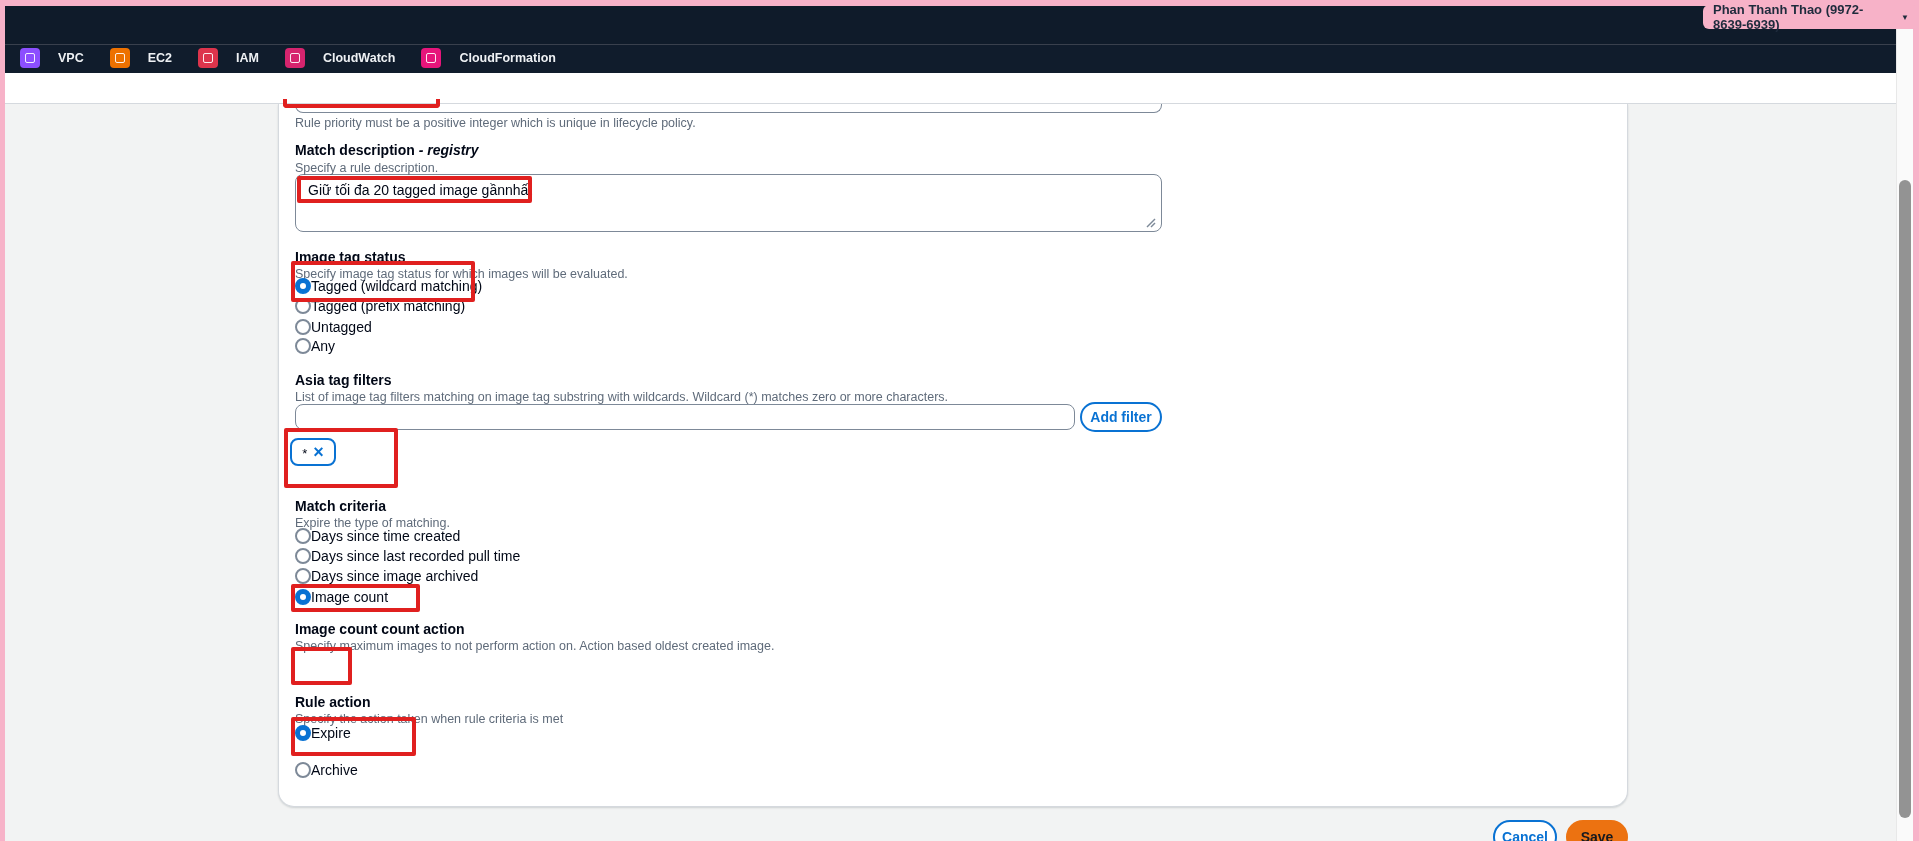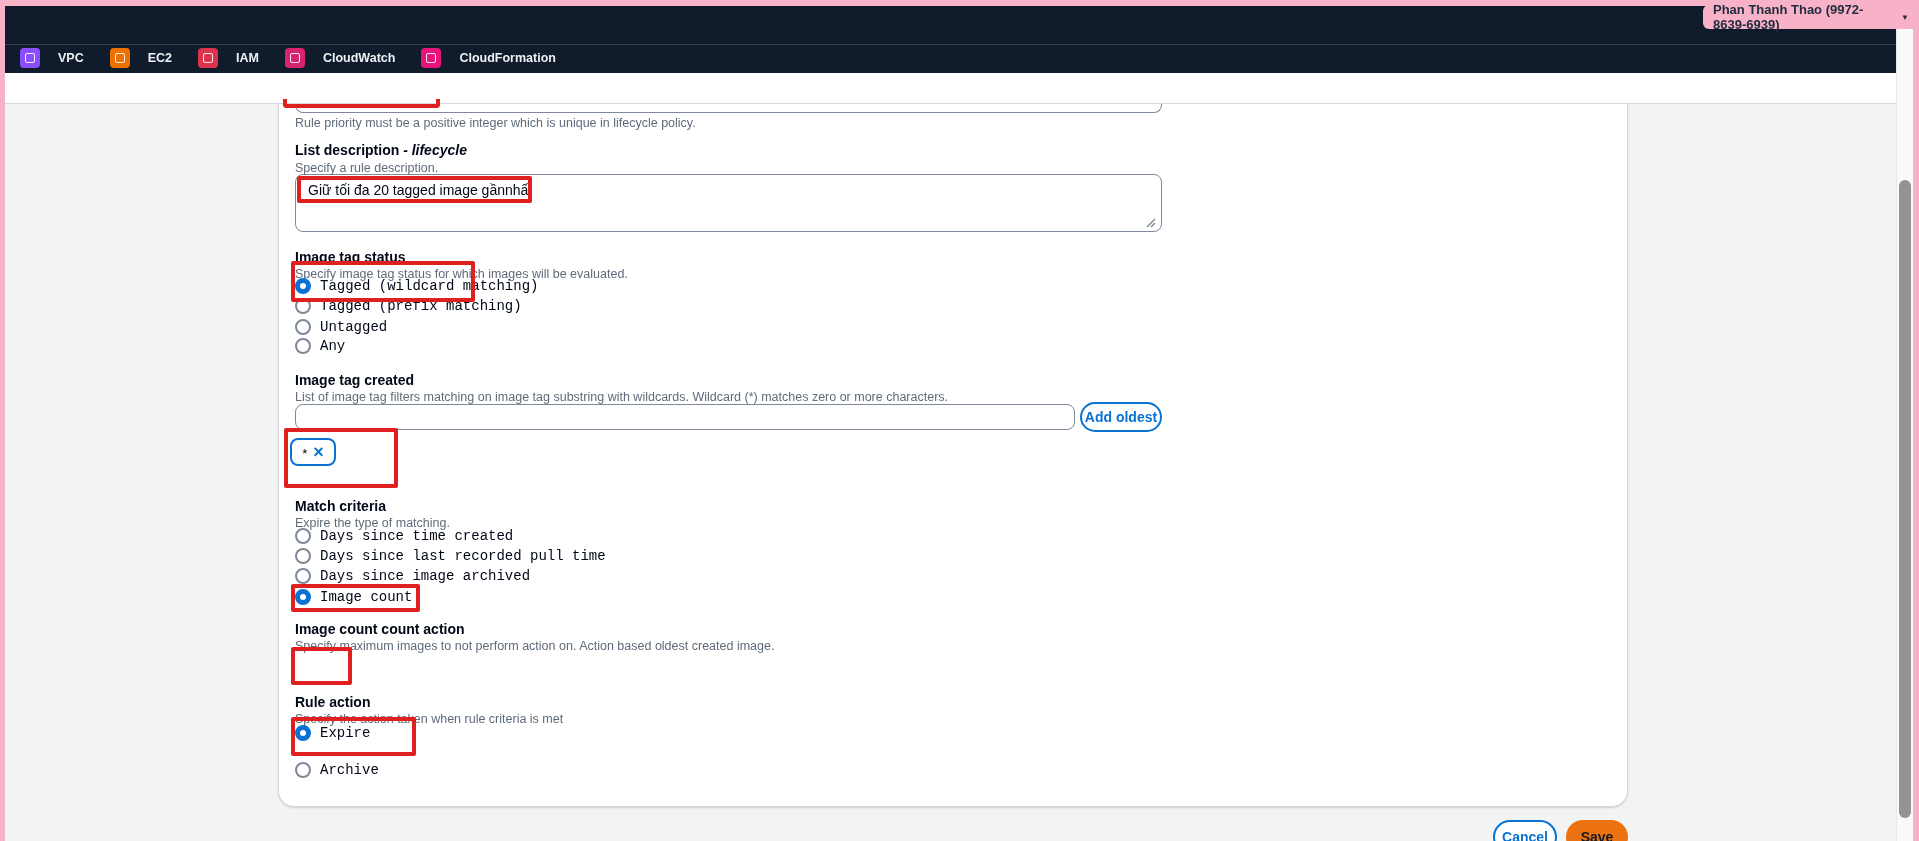--- a/index.html
+++ b/index.html
@@ -58,21 +58,21 @@
   .cb-sep { left:1845px; top:80px; width:1px; height:18px; background:#d5d9de; }
 
   
   .card { left:278px; top:104px; width:1350px; height:703px; background:#fff; border-left:1px solid #d5d9de;
           border-right:1px solid #d5d9de; border-bottom:1px solid #d5d9de; border-radius:0 0 16px 16px;
           box-shadow:0 1px 2px rgba(0,28,36,.15); z-index:5; }
 
   .lbl { font-size:14px; font-weight:bold; color:#000716; z-index:10; }
   .hlp { font-size:12.5px; color:#5f6b7a; z-index:10; }
   .fld { background:#fff; border:1px solid #7d8998; border-radius:8px; font-size:14px; color:#000716; z-index:8; }
-  .row { display:flex; align-items:center; gap:9px; z-index:10;font-family:Liberation Mono, monospace; }
+  .row { display:flex; align-items:center; z-index:10; }
   .radio { width:16px; height:16px; min-width:16px; border-radius:50%; border:2px solid #7d8998; background:#fff; display:inline-block; }
   .radio.sel { border:5px solid #0972d3; }
   .rlbl { font-size:14px; color:#000716; }
   .sublbl { font-size:12.5px; color:#5f6b7a; }
   textarea.fld { resize:none; padding:7px 12px; outline:none; font-family:"Liberation Sans",sans-serif; }
   input.fld { padding:0 12px; outline:none; font-family:"Liberation Sans",sans-serif; }
   .btn-sec { border:2px solid #0972d3; color:#0972d3; background:#fff; border-radius:20px; font-weight:bold;
              font-size:14px; display:flex; align-items:center; justify-content:center; cursor:pointer; z-index:10; }
   .btn-pri { background:#ec7211; color:#16191f; border:2px solid #ec7211; border-radius:20px; font-weight:bold;
              font-size:14px; display:flex; align-items:center; justify-content:center; cursor:pointer; z-index:10; }
@@ -216,22 +216,22 @@
     <path d="M6 5 L10 9 M10 9 L10 5.5 M10 9 L6.5 9" stroke="#414d5c" stroke-width="1.5" fill="none"></path>
   </svg>
 
   <div class="abs card"></div>
 
   <div class="abs" style="left:295px;top:104px;width:867px;height:9px;border-left:1px solid #7d8998;border-right:1px solid #7d8998;border-bottom:1px solid #7d8998;border-radius:0 0 8px 8px;background:#fff;z-index:8"></div>
   <div class="redbox" style="left:283px;top:99px;width:157px;height:9px;border-top:none;border-radius:0 0 4px 4px"></div>
   <div class="abs hlp" style="left:295px;top:116px">Rule priority must be a positive integer which is unique in lifecycle policy.</div>
 
   <div class="abs lbl" style="left:295px;top:142px">
-    <span>List description</span>
-    <span style="font-style:italic">- lifecycle</span>
+    <span>Match description</span>
+    <span style="font-style:italic">- registry</span>
   </div>
   <div class="abs hlp" style="left:295px;top:161px">Specify a rule description.</div>
   <textarea class="abs fld" style="left: 295px; top: 174px; width: 867px; height: 58px; border-radius: 8px;">Giữ tối đa 20 tagged image gầnnhất</textarea>
   <svg class="abs resize-h" width="10" height="10" viewBox="0 0 10 10">
     <line x1="1" y1="9" x2="9" y2="1" stroke="#7d8998" stroke-width="1.4"></line>
       <line x1="5" y1="9" x2="9" y2="5" stroke="#7d8998" stroke-width="1.4"></line>
   </svg>
   <div class="redbox" style="left:297px;top:176px;width:235px;height:27px"></div>
 
   <div class="abs lbl" style="left:295px;top:249px">Image tag status</div>
@@ -247,25 +247,25 @@
   <div class="abs row" style="left:295px;top:319px">
     <span class="radio"></span>
     <span class="rlbl">Untagged</span>
   </div>
   <div class="abs row" style="left:295px;top:338px">
     <span class="radio"></span>
     <span class="rlbl">Any</span>
   </div>
   <div class="redbox" style="left:291px;top:261px;width:184px;height:41px"></div>
 
-  <div class="abs lbl" style="left:295px;top:372px">Image tag created</div>
+  <div class="abs lbl" style="left:295px;top:372px">Asia tag filters</div>
   <div class="abs hlp" style="left:295px;top:390px">List of image tag filters matching on image tag substring with wildcards. Wildcard (*) matches zero or more characters.</div>
   <input class="abs fld" style="left: 295px; top: 404px; width: 780px; height: 26px;" value="">
   <div class="abs btn-sec" style="left:1080px;top:402px;width:82px;height:30px">
-      <span>Add oldest</span>
+      <span>Add filter</span>
     </div>
   <div class="abs chip">
     <span class="star">*</span>
     <span class="x">×</span>
   </div>
   <div class="redbox" style="left:284px;top:428px;width:114px;height:60px"></div>
 
   <div class="abs lbl" style="left:295px;top:498px">Match criteria</div>
   <div class="abs hlp" style="left:295px;top:516px">Expire the type of matching.</div>
   <div class="abs row" style="left:295px;top:528px">

